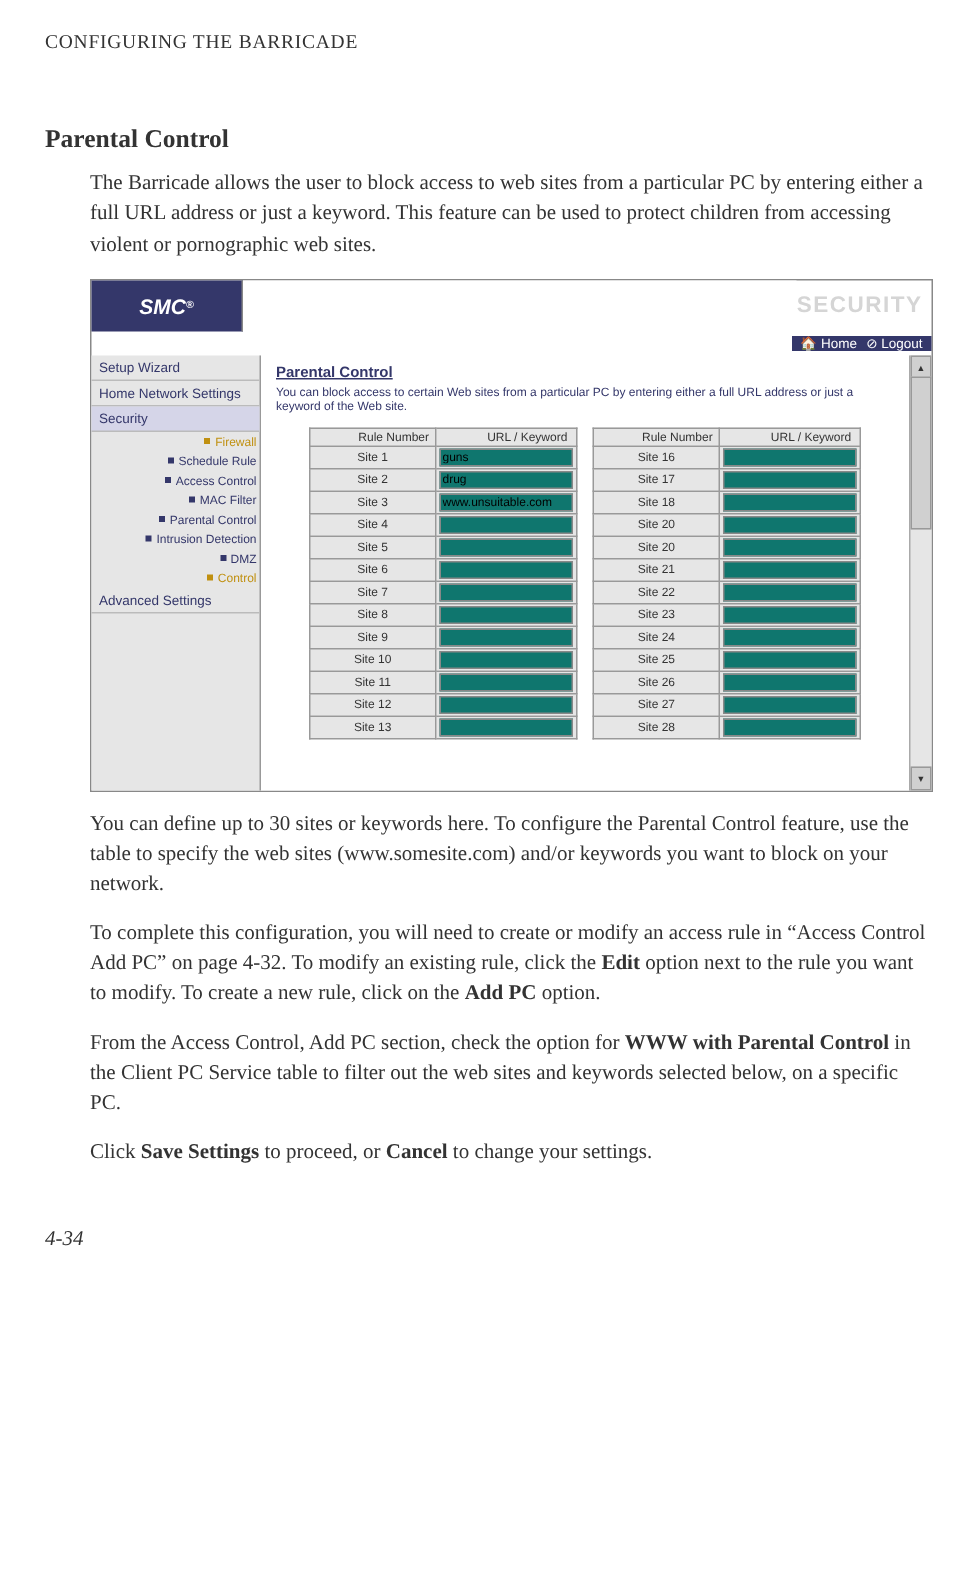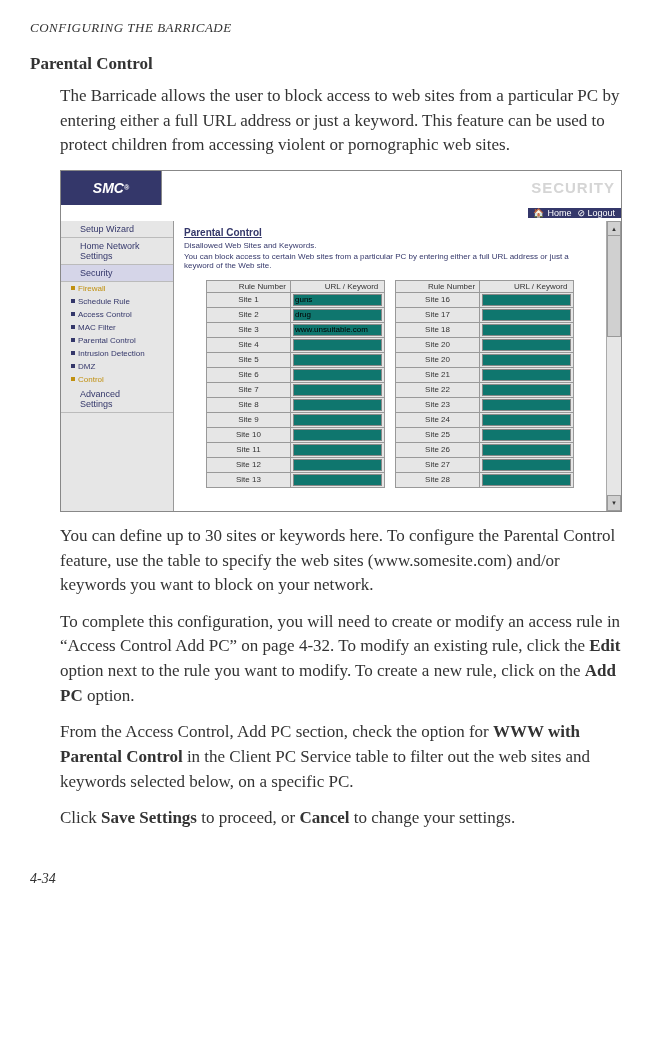--- a/index.html
+++ b/index.html
@@ -5,33 +5,32 @@
   body {
     margin: 0;
     padding: 20px 30px;
     font-family: Georgia, 'Times New Roman', serif;
     color: #333;
     width: 651px;
     box-sizing: border-box;
     background: #fff;
   }
   .header-line {
-    font-style: italic;
     font-variant: small-caps;
     font-size: 13px;
     letter-spacing: 0.5px;
-    margin-bottom: 18px;
+    margin-bottom: 47px;
   }
   .section-title {
     font-weight: bold;
     font-size: 17px;
     margin-bottom: 10px;
   }
   .body-p {
-    font-size: 17px;
+    font-size: 14px;
     line-height: 1.45;
     margin: 0 0 12px 30px;
   }
   .screenshot-wrap {
     margin: 8px 0 12px 30px;
     border: 1px solid #888;
     width: 560px;
     font-family: Verdana, Arial, sans-serif;
   }
   .brandbar {
@@ -92,32 +91,33 @@
   }
   .sidebar {
     width: 112px;
     background: #e6e6e6;
     font-size: 9px;
     color: #34376a;
     flex-shrink: 0;
     border-right: 1px solid #999;
   }
   .sidebar .m-top {
-    padding: 3px 19px;
+    padding: 3px 5px;
     border-bottom: 1px solid #bbb;
   }
   .sidebar .m-top.sel {
     background: #d5d5e8;
   }
   .sidebar .m-sub {
     padding: 2px 2px 2px 10px;
     display: flex;
     align-items: center;
     gap: 3px;
     font-size: 8px;
+    justify-content: flex-end;
   }
   .sidebar .m-sub.hl {
     color: #c09010;
   }
   .sidebar .bullet {
     width: 4px;
     height: 4px;
     background: #c09010;
     display: inline-block;
   }
@@ -267,21 +267,20 @@
           <span>DMZ</span>
         </div>
       <div class="m-sub hl">
           <span class="bullet"></span>
           <span>Control</span>
         </div>
       <div class="m-top">Advanced Settings</div>
     </div>
     <div class="main">
       <h4>Parental Control</h4>
-      <div class="desc">Disallowed Web Sites and Keywords.</div>
       <div class="desc">You can block access to certain Web sites from a particular PC by entering either a full URL address or just a keyword of the Web site.</div>
       <div class="rules-row">
         <table class="rules-table">
           <tbody>
               <tr>
                 <th>Rule Number</th>
                 <th>URL / Keyword</th>
               </tr>
           </tbody>
             <tbody id="left-rules">

